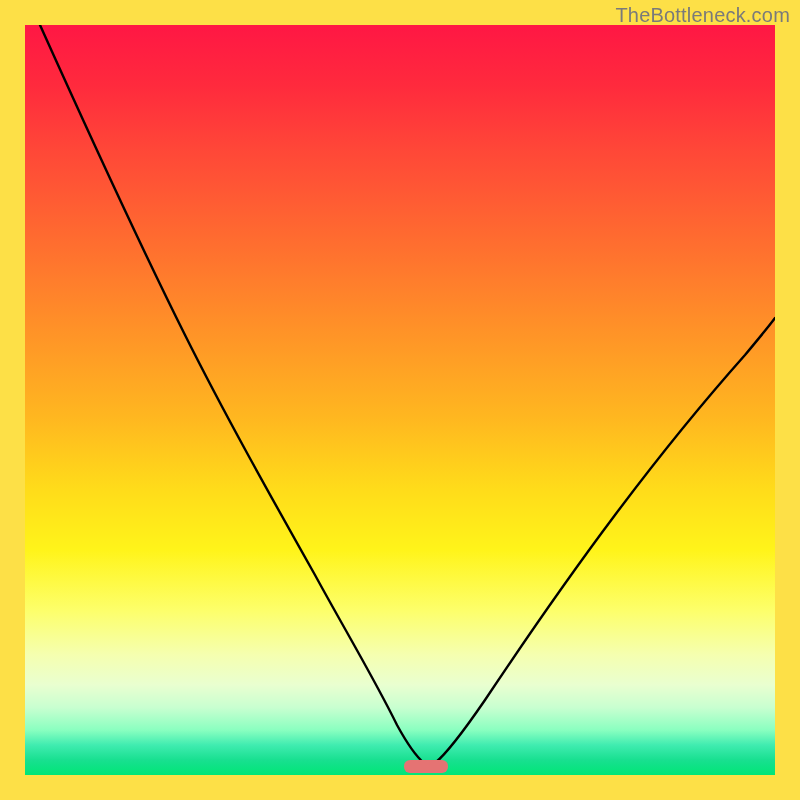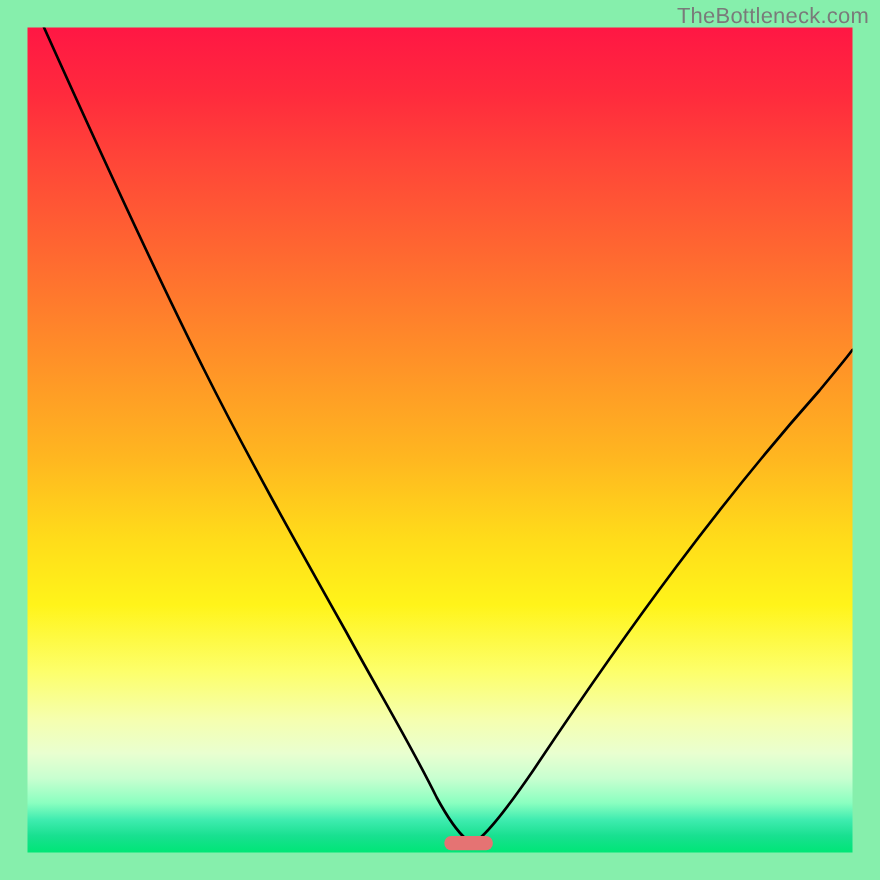--- a/index.html
+++ b/index.html
@@ -8,21 +8,21 @@
     width: 800px;
     height: 800px;
     background: #000;
     overflow: hidden;
     font-family: Arial, Helvetica, sans-serif;
   }
   .frame {
     position: relative;
     width: 800px;
     height: 800px;
-    background: #86efac;
+    background: #fde047;
   }
   .plot-area {
     position: absolute;
     left: 25px;
     top: 25px;
     width: 750px;
     height: 750px;
     
     background: linear-gradient(to bottom,
       #ff1744 0%,

